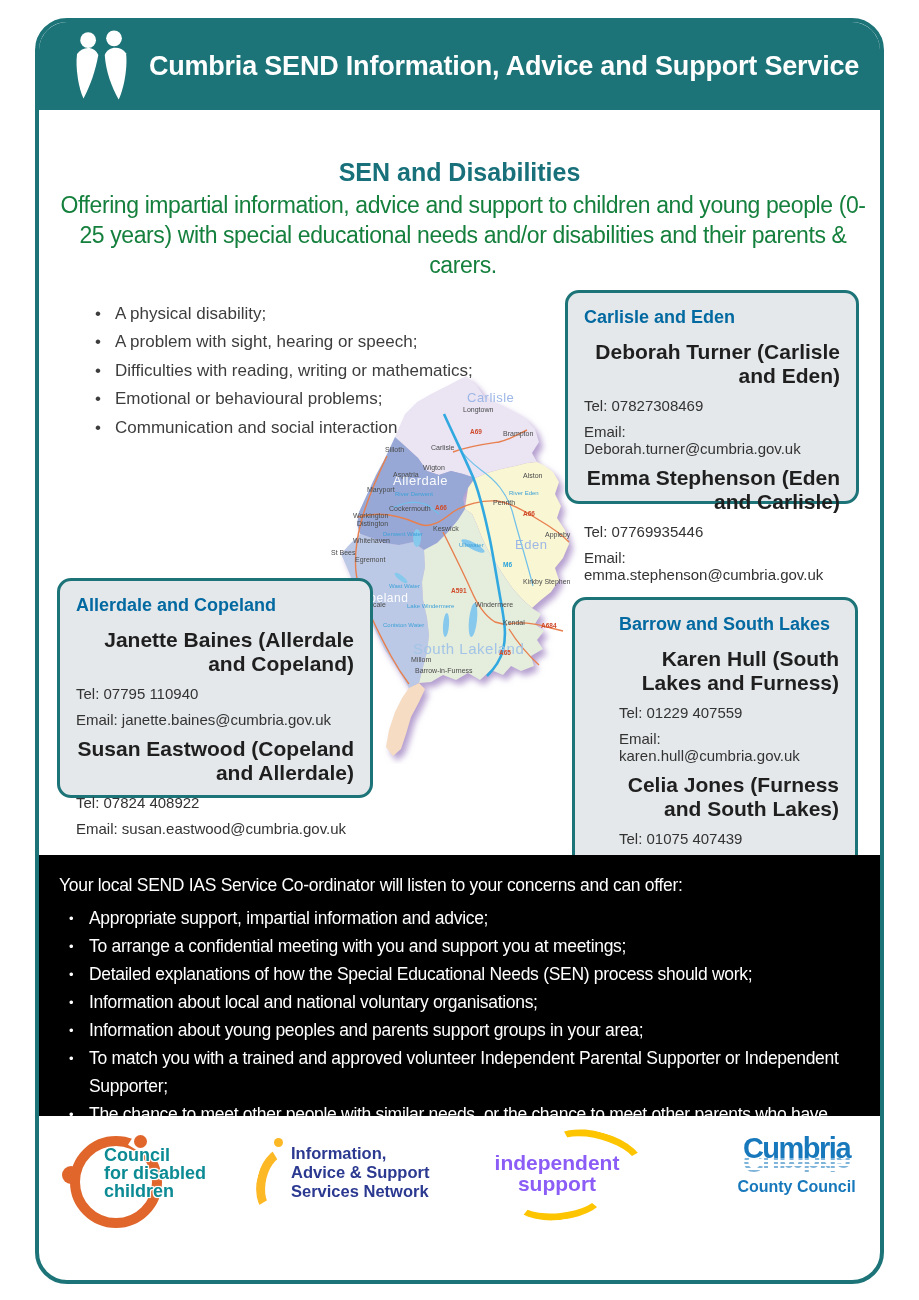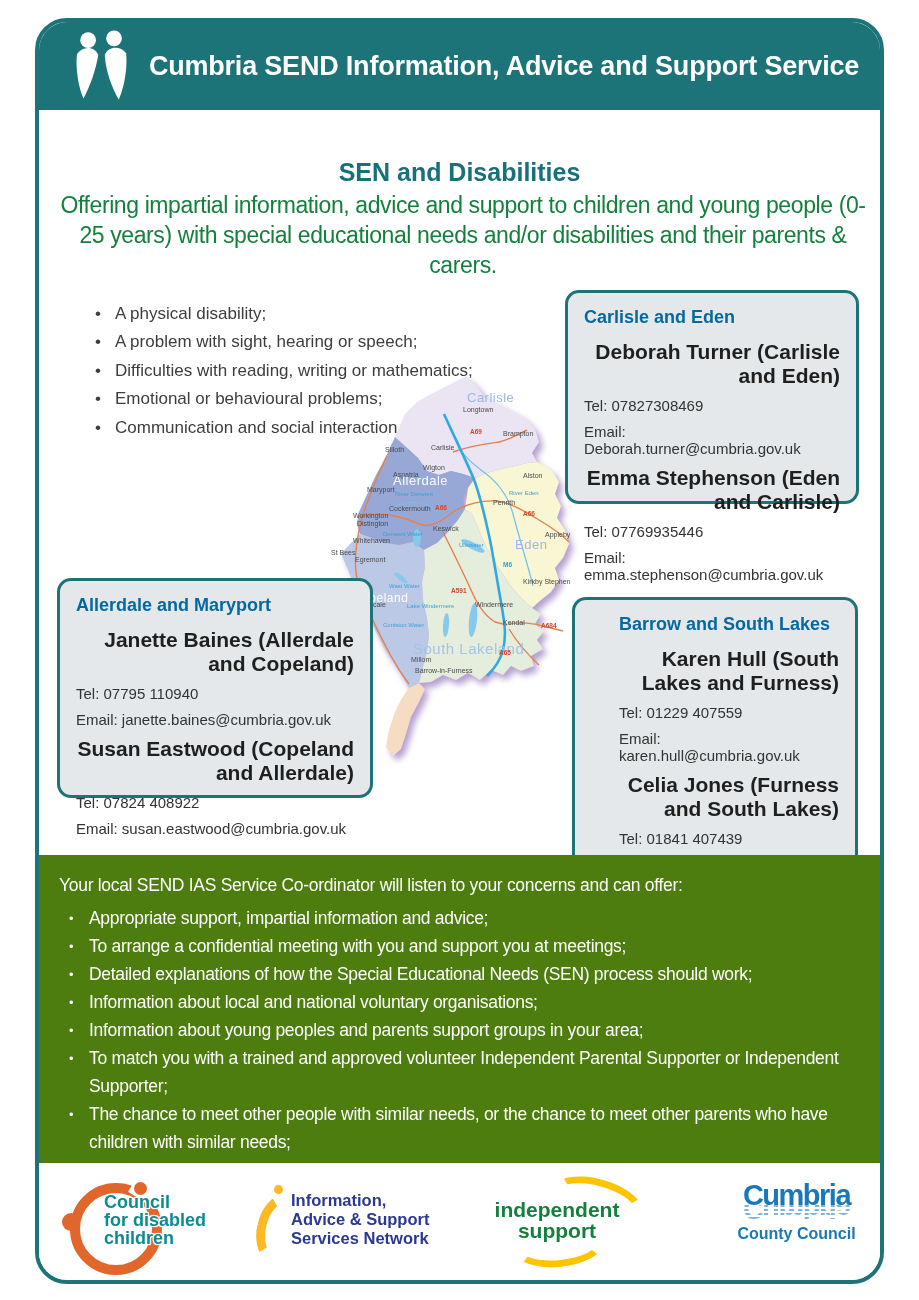--- a/index.html
+++ b/index.html
@@ -42,47 +42,47 @@
   .box { position:absolute; background:#e4e8ea; border:3px solid #1d7478; border-radius:14px;
          padding:12px 16px; box-sizing:border-box; }
   .box h2 { margin:2px 0 12px; color:#0369a1; font-size:18px; }
   .box .name { font-weight:bold; color:#1f1f1f; font-size:21px; margin:9px 0;text-align:right; }
   .box .line { color:#333; font-size:15px; margin:9px 0; }
   .box-carlisle  { left:526px; top:268px; width:294px; height:214px; }
   .box-allerdale { left:18px;  top:556px; width:316px; height:220px; }
   .box-barrow    { left:533px; top:575px; width:286px; height:295px;padding-left:44px; }
 
   
-  .band { position:absolute; left:0; top:833px; width:100%; height:308px; background:#4d7c0f;
+  .band { position:absolute; left:0; top:833px; width:100%; height:308px; background:#000000;
           color:#fff; padding:20px 20px 16px 20px; box-sizing:border-box; }
   .band .band-lead { font-size:17.5px; letter-spacing:-0.3px; margin-bottom:8px; }
   .band ul { margin:0; padding:0; list-style:none; }
   .band li { position:relative; padding-left:30px; line-height:28px; font-size:17.5px; letter-spacing:-0.3px; }
   .band li::before { content:"•"; position:absolute; left:10px; font-size:13px; top:1px; }
 
   
-  .footer { position:absolute; left:0; top:1141px; width:100%; height:118px; background:#fff; }
+  .footer { position:absolute; left:0; top:1094px; width:100%; height:118px; background:#fff; }
   .logo { position:absolute; }
   
   .cdc { left:25px; top:16px; width:180px; height:96px; }
   .cdc .ring { position:absolute; left:6px; top:4px; width:72px; height:72px; border:10px solid #e0662c; border-radius:50%; }
   .cdc .gap  { position:absolute; left:66px; top:6px; width:30px; height:16px; background:#fff; transform:rotate(32deg); }
   .cdc .dot-l { position:absolute; left:-2px; top:34px; width:18px; height:18px; background:#e0662c; border-radius:50%; }
   .cdc .dot-r { position:absolute; left:70px; top:3px; width:13px; height:13px; background:#e0662c; border-radius:50%; }
   .cdc .txt { position:absolute; left:40px; top:14px; color:#0c8b94; font-weight:bold; font-size:18px; line-height:18px;
               text-shadow:-1px -1px 0 #fff,1px -1px 0 #fff,-1px 1px 0 #fff,1px 1px 0 #fff,0 0 3px #fff; }
   
   .iassn { left:218px; top:22px; width:200px; height:70px; }
   .iassn .mark { position:absolute; left:0; top:8px; width:30px; height:54px; border:9px solid transparent;
                  border-left-color:#fdb825; border-radius:50%; transform:rotate(14deg); }
   .iassn .mark-dot { position:absolute; left:17px; top:0; width:9px; height:9px; background:#fdb825; border-radius:50%; }
   .iassn .txt { position:absolute; left:34px; top:6px; color:#2b3990; font-weight:bold; font-size:16.5px; line-height:19px; }
   
   .indep { left:448px; top:24px; width:150px; height:66px; }
-  .indep .txt { position:absolute; left:0; top:12px; width:140px; color:#15803d; font-weight:bold;
+  .indep .txt { position:absolute; left:0; top:12px; width:140px; color:#8b5cf6; font-weight:bold;
                 font-size:21px; line-height:21px; text-align:center; }
   .indep .arc-top { position:absolute; left:62px; top:-8px; width:82px; height:34px; border:7px solid transparent;
                     border-top-color:#fdc500; border-radius:50%; transform:rotate(16deg); }
   .indep .arc-bot { position:absolute; left:26px; top:36px; width:78px; height:30px; border:7px solid transparent;
                     border-bottom-color:#fdc500; border-radius:50%; transform:rotate(-6deg); }
   
   .cumbria { left:690px; top:18px; width:135px; height:86px; text-align:center; }
   .cumbria .nm { color:#1878bc; font-weight:bold; font-size:29px; letter-spacing:-1.5px; line-height:28px; }
   .cumbria .refl { color:#1878bc; font-weight:bold; font-size:29px; letter-spacing:-1.5px; line-height:28px;
                    transform:scaleY(-1); opacity:.55; height:18px; overflow:hidden; margin-top:-4px;
@@ -196,36 +196,36 @@
     <h2>Carlisle and Eden</h2>
     <div class="name">Deborah Turner (Carlisle and Eden)</div>
     <div class="line">Tel: 07827308469</div>
     <div class="line">Email: Deborah.turner@cumbria.gov.uk</div>
     <div class="name">Emma Stephenson (Eden and Carlisle)</div>
     <div class="line">Tel: 07769935446</div>
     <div class="line">Email: emma.stephenson@cumbria.gov.uk</div>
   </div>
 
   <div class="box box-allerdale">
-    <h2>Allerdale and Maryport</h2>
+    <h2>Allerdale and Copeland</h2>
     <div class="name">Janette Baines (Allerdale and Copeland)</div>
     <div class="line">Tel: 07795 110940</div>
     <div class="line">Email: janette.baines@cumbria.gov.uk</div>
     <div class="name">Susan Eastwood (Copeland and Allerdale)</div>
     <div class="line">Tel: 07824 408922</div>
     <div class="line">Email: susan.eastwood@cumbria.gov.uk</div>
   </div>
 
   <div class="box box-barrow">
     <h2>Barrow and South Lakes</h2>
     <div class="name">Karen Hull (South Lakes and Furness)</div>
     <div class="line">Tel: 01229 407559</div>
     <div class="line">Email: karen.hull@cumbria.gov.uk</div>
     <div class="name">Celia Jones (Furness and South Lakes)</div>
-    <div class="line">Tel: 01841 407439</div>
+    <div class="line">Tel: 01075 407439</div>
     <div class="line">Email: celia.jones@cumbria.gov.uk</div>
   </div>
 
   <div class="band">
     <div class="band-lead">Your local SEND IAS Service Co-ordinator will listen to your concerns and can offer:</div>
     <ul>
       <li>Appropriate support, impartial information and advice;</li>
       <li>To arrange a confidential meeting with you and support you at meetings;</li>
       <li>Detailed explanations of how the Special Educational Needs (SEN) process should work;</li>
       <li>Information about local and national voluntary organisations;</li>

